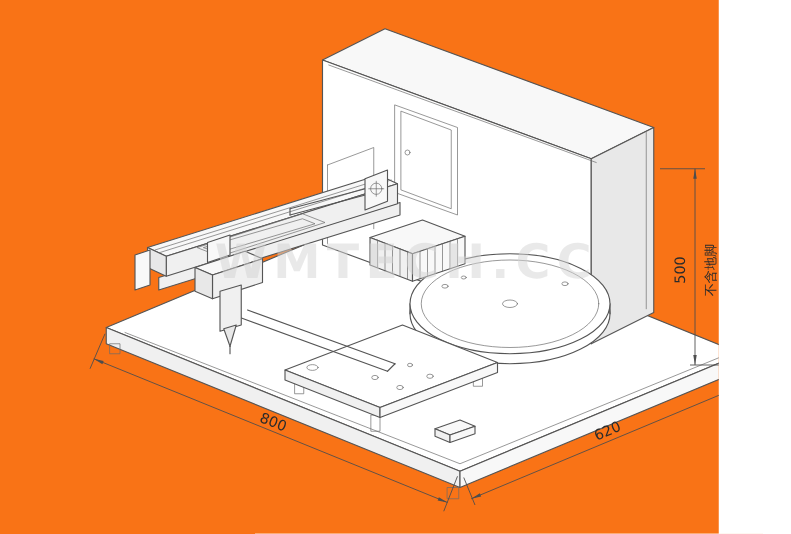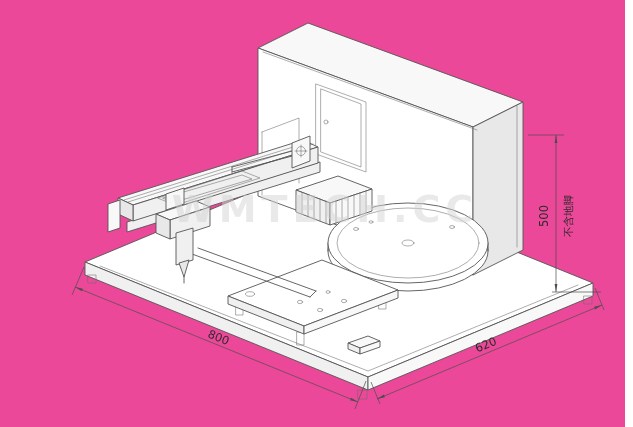--- a/index.html
+++ b/index.html
@@ -1,16 +1,16 @@
 <!DOCTYPE html>
 <html><head>
 <meta charset="utf-8">
 <style>
   html,body{margin:0;padding:0;background:#ffffff;}
-  .canvas{position:relative;width:625px;height:427px;background:#ec4899;overflow:hidden;
+  .canvas{position:relative;width:575px;height:427px;background:#f97316;overflow:hidden;
           font-family:"DejaVu Sans", sans-serif;}
   svg{display:block;}
   .ln   {fill:none;stroke:#555555;stroke-width:.9;stroke-linejoin:round;stroke-linecap:round;}
   .thin {fill:none;stroke:#6a6a6a;stroke-width:.55;stroke-linejoin:round;stroke-linecap:round;}
   .fw   {fill:#ffffff;stroke:#555555;stroke-width:.9;stroke-linejoin:round;}
   .fl   {fill:#f8f8f8;stroke:#555555;stroke-width:.9;stroke-linejoin:round;}
   .fm   {fill:#f0f0f0;stroke:#555555;stroke-width:.9;stroke-linejoin:round;}
   .fd   {fill:#e8e8e8;stroke:#555555;stroke-width:.9;stroke-linejoin:round;}
   .dim  {fill:none;stroke:#4d4d4d;stroke-width:.7;}
   .arrow{fill:#4d4d4d;stroke:none;}

